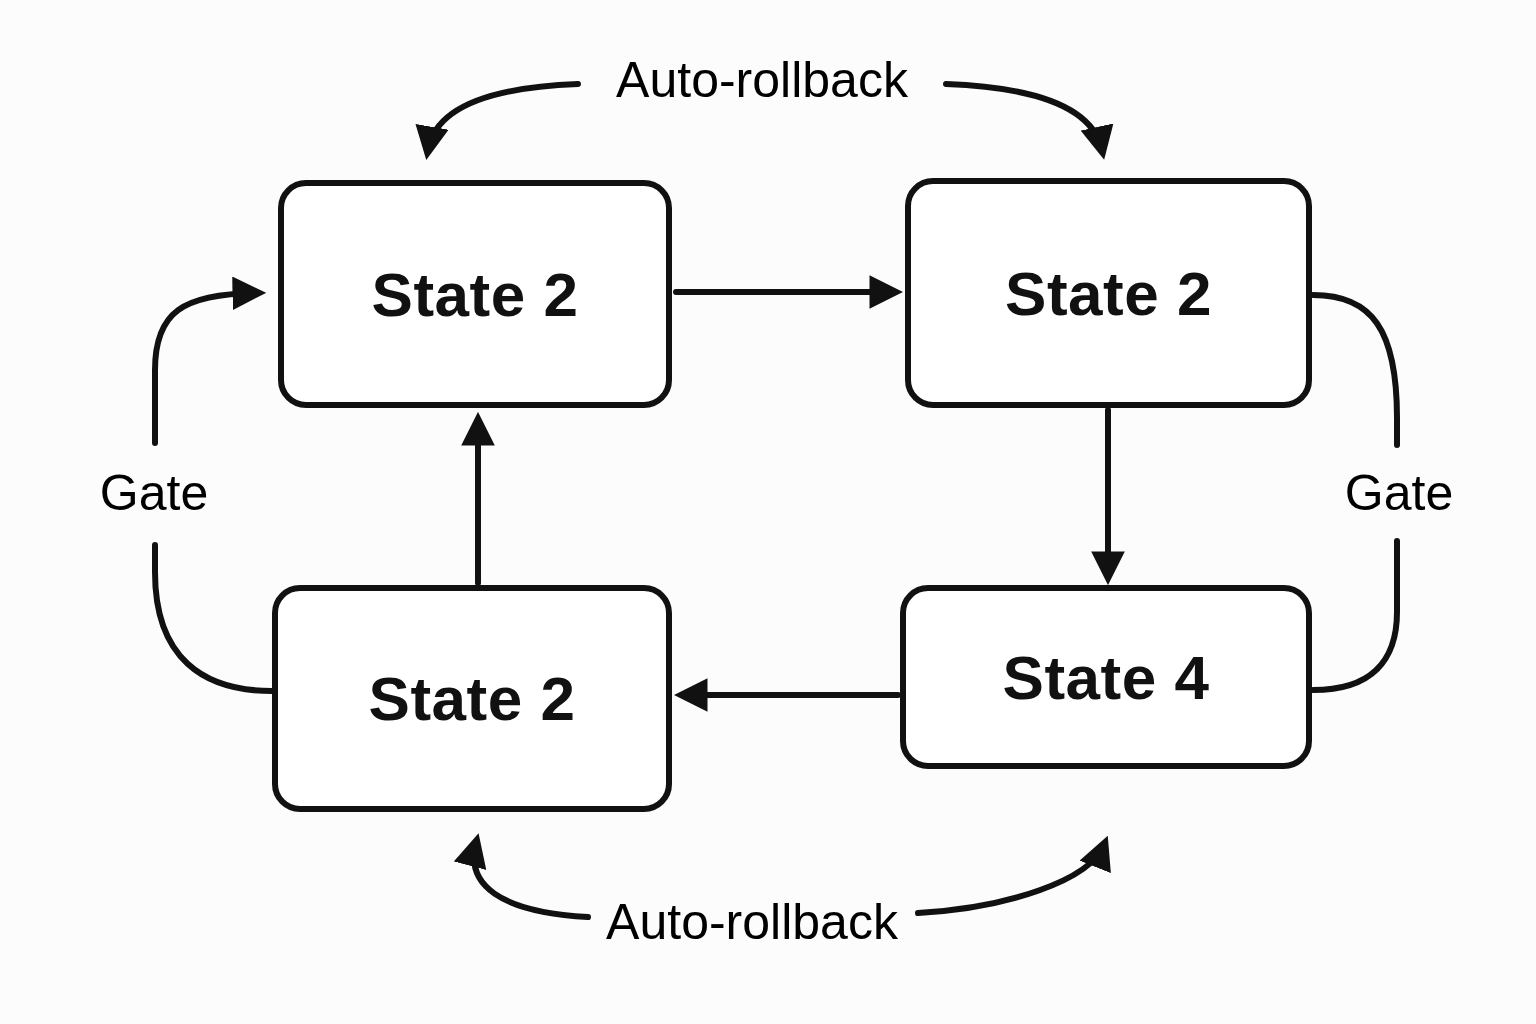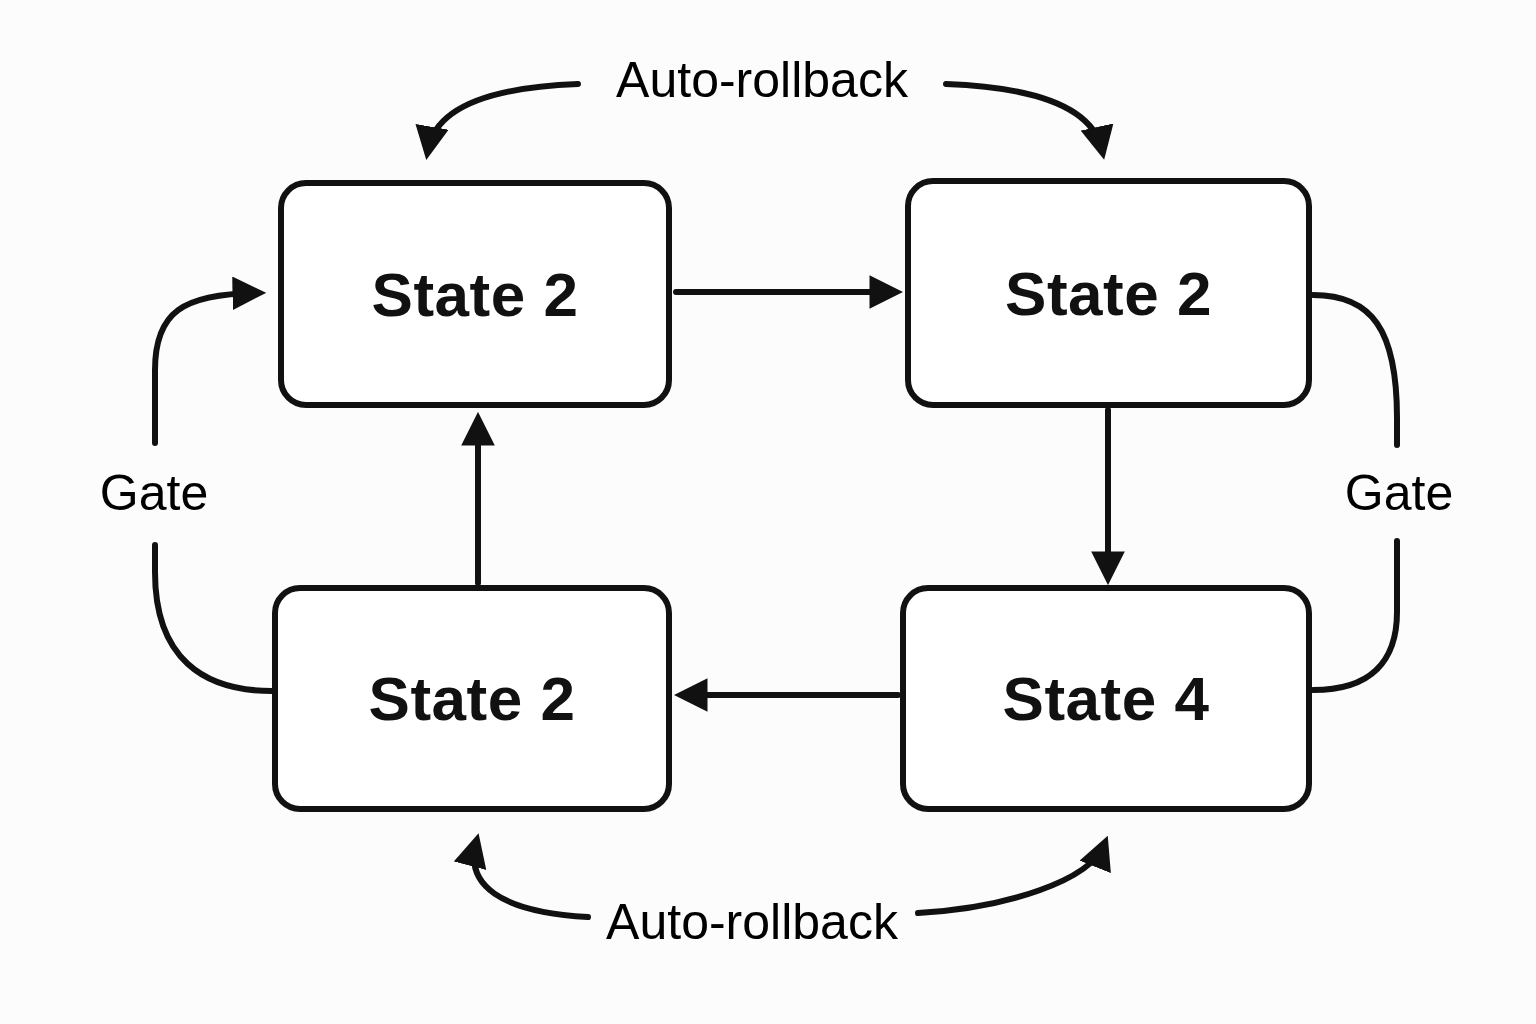--- a/index.html
+++ b/index.html
@@ -39,21 +39,21 @@
   .state-label {
     font-size: 62px;
     font-weight: 700;
     color: #111111;
     letter-spacing: 0.5px;
     white-space: nowrap;
   }
   .box-state-1      { left: 278px; top: 180px; width: 394px; height: 228px; }
   .box-state-2-top  { left: 905px; top: 178px; width: 407px; height: 230px; }
   .box-state-2-bottom { left: 272px; top: 585px; width: 400px; height: 227px; }
-  .box-state-4      { left: 900px; top: 585px; width: 412px; height: 227px; }
+  .box-state-4      { left: 900px; top: 585px; width: 412px; height: 184px; }
   .edge-label {
     position: absolute;
     transform: translate(-50%, -50%);
     font-size: 50px;
     font-weight: 400;
     color: #000000;
     white-space: nowrap;
   }
   .lbl-auto-top    { left: 762px;  top: 80px;  }
   .lbl-auto-bottom { left: 752px;  top: 922px; }

